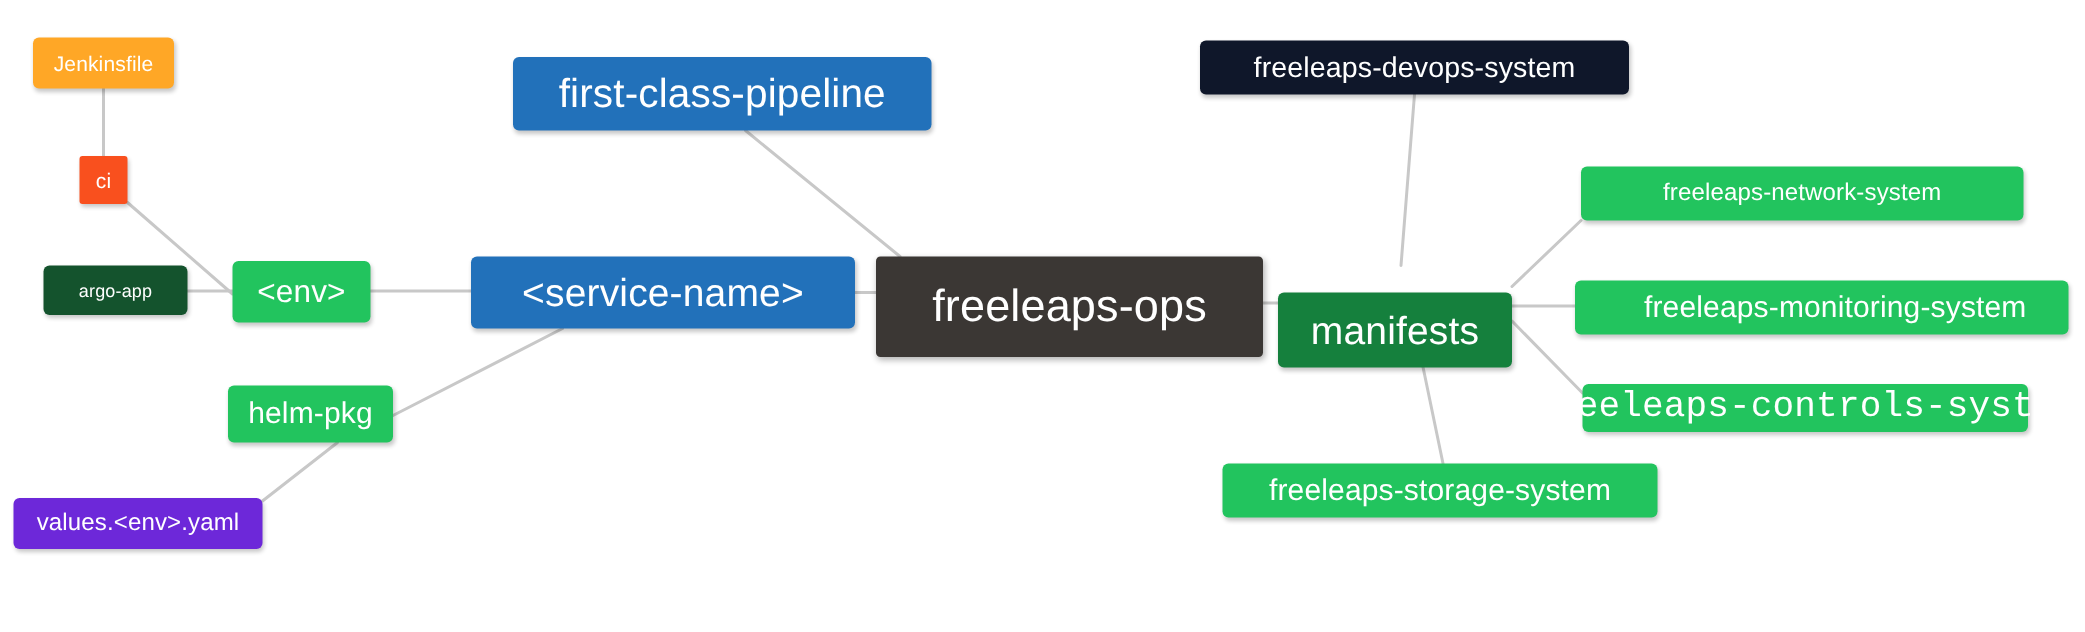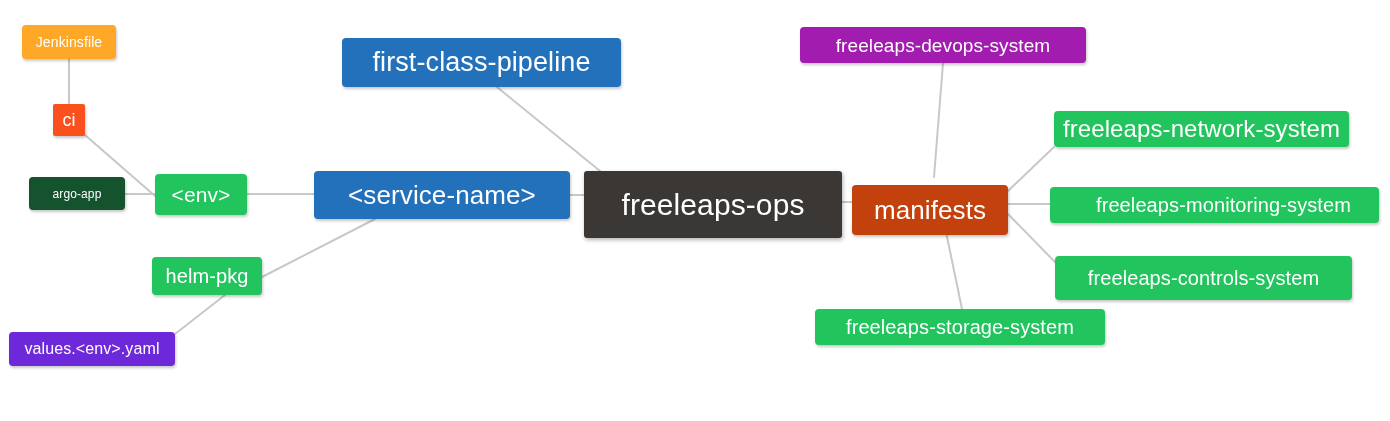--- a/index.html
+++ b/index.html
@@ -65,21 +65,21 @@
       <line x1="934" y1="177" x2="943" y2="63" stroke="#c8c8c8" stroke-width="2" stroke-linecap="round"></line>
       <line x1="1008" y1="191" x2="1054" y2="147" stroke="#c8c8c8" stroke-width="2" stroke-linecap="round"></line>
       <line x1="1008" y1="204" x2="1050" y2="204" stroke="#c8c8c8" stroke-width="2" stroke-linecap="round"></line>
       <line x1="1008" y1="214" x2="1055" y2="262" stroke="#c8c8c8" stroke-width="2" stroke-linecap="round"></line>
       <line x1="945" y1="227" x2="962" y2="309" stroke="#c8c8c8" stroke-width="2" stroke-linecap="round"></line>
     </svg>
   <div id="node-layer">
       <div class="node" style="left: 22px; top: 25px; width: 94px; height: 34px; background: rgb(255, 167, 38); font-size: 14px; text-align: center;">
         <span>Jenkinsfile</span>
       </div>
-      <div class="node sq" style="left: 53px; top: 104px; width: 32px; height: 32px; background: rgb(249, 80, 30); font-size: 18px;">
+      <div class="node sq" style="left: 53px; top: 104px; width: 32px; height: 32px; background: rgb(249, 80, 30); font-size: 14px;">
         <span>ci</span>
       </div>
       <div class="node" style="left: 29px; top: 177px; width: 96px; height: 33px; background: #14532d; font-size: 12px;">
         <span>argo-app</span>
       </div>
       <div class="node" style="left: 155px; top: 174px; width: 92px; height: 41px; background: rgb(34, 196, 94); font-size: 21px;">
         <span>&lt;env&gt;</span>
       </div>
       <div class="node" style="left: 152px; top: 257px; width: 110px; height: 38px; background: rgb(34, 196, 94); font-size: 20px;">
         <span>helm-pkg</span>
@@ -89,32 +89,32 @@
       </div>
       <div class="node" style="left: 314px; top: 38px; width: 279px; height: 49px; background: rgb(34, 113, 186); font-size: 27px; margin-left: 28px;">
         <span>first-class-pipeline</span>
       </div>
       <div class="node" style="left: 314px; top: 171px; width: 256px; height: 48px; background: rgb(34, 113, 186); font-size: 26px; align-items: center;">
         <span>&lt;service-name&gt;</span>
       </div>
       <div class="node root" style="left: 584px; top: 171px; width: 258px; height: 67px; background: rgb(59, 55, 52); font-size: 30px;">
         <span>freeleaps-ops</span>
       </div>
-      <div class="node" style="left: 852px; top: 185px; width: 156px; height: 50px; background: #c2410c; font-size: 26px;">
+      <div class="node" style="left: 852px; top: 195px; width: 156px; height: 50px; background: #15803d; font-size: 26px;">
         <span>manifests</span>
       </div>
-      <div class="node" style="left: 800px; top: 27px; width: 286px; height: 36px; background: #a21caf; font-size: 19px;">
+      <div class="node" style="left: 800px; top: 27px; width: 286px; height: 36px; background: #0f172a; font-size: 19px;">
         <span>freeleaps-devops-system</span>
       </div>
-      <div class="node" style="left: 1054px; top: 111px; width: 295px; height: 36px; background: rgb(34, 196, 94); font-size: 24px;">
+      <div class="node" style="left: 1054px; top: 111px; width: 295px; height: 36px; background: rgb(34, 196, 94); font-size: 16px;">
         <span>freeleaps-network-system</span>
       </div>
       <div class="node" style="left: 1050px; top: 187px; width: 329px; height: 36px; background: rgb(34, 196, 94); font-size: 20px; padding-left: 28px;">
         <span>freeleaps-monitoring-system</span>
       </div>
-      <div class="node" style="left: 1055px; top: 256px; width: 297px; height: 44px; background: rgb(34, 196, 94); font-size: 20px;">
+      <div class="node" style="left: 1055px; top: 256px; width: 297px; height: 32px; background: rgb(34, 196, 94); font-size: 24px; font-family: Liberation Mono, monospace;">
         <span>freeleaps-controls-system</span>
       </div>
       <div class="node" style="left: 815px; top: 309px; width: 290px; height: 36px; background: rgb(34, 196, 94); font-size: 20px; text-align: center;">
         <span>freeleaps-storage-system</span>
       </div>
     </div>
 </div>
 
 </body></html>

